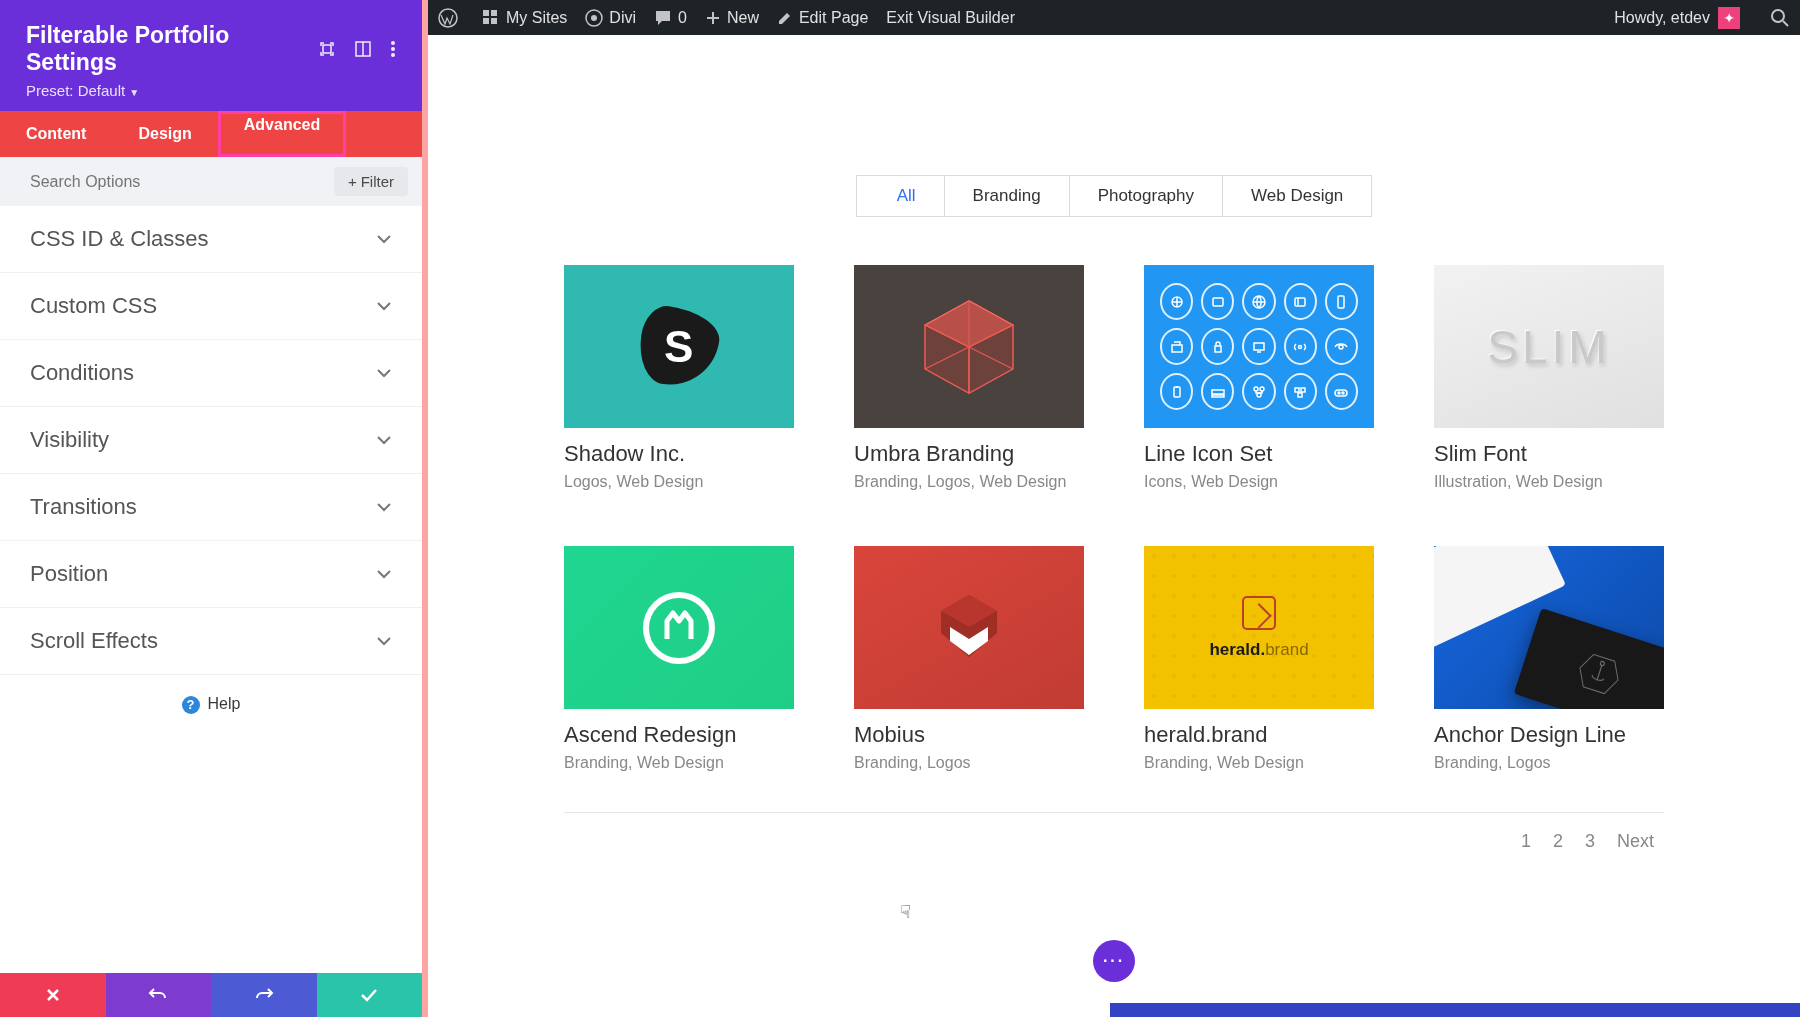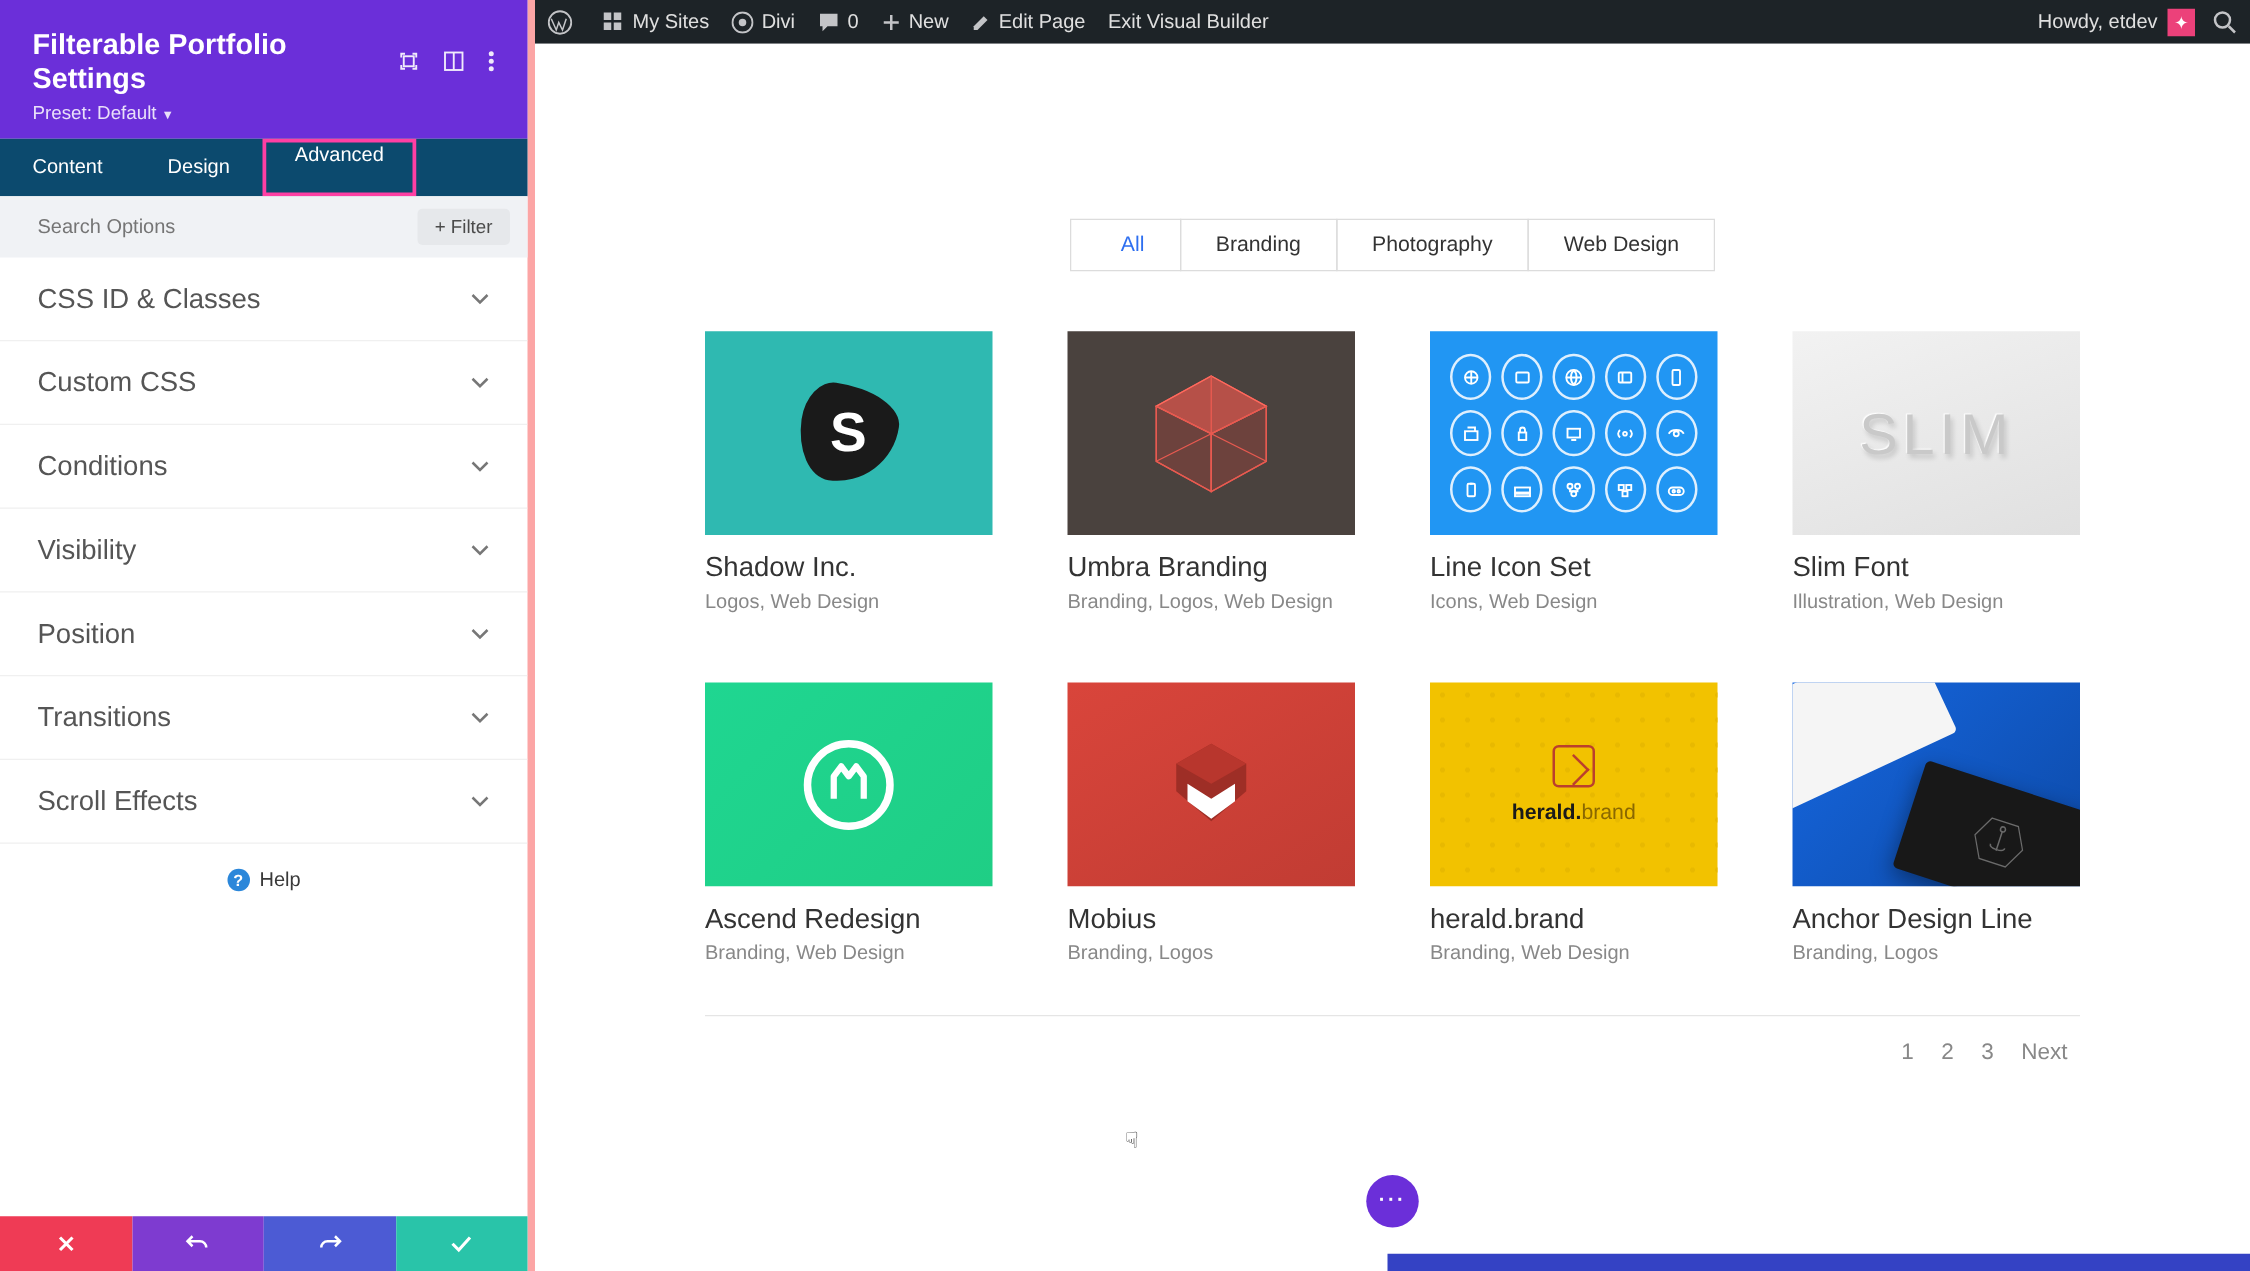--- a/index.html
+++ b/index.html
@@ -15,21 +15,21 @@
 
   
   .panel { position: absolute; left: 0; top: 0; width: 428px; height: 100%; background: #fff; border-right: 6px solid #fca5a5; display:flex; flex-direction:column;}
   .panel-header { background: #6b2fd9; color: #fff; padding: 22px 26px 12px; }
   .panel-title-row { display:flex; align-items:center;}
   .panel-title { font-size: 23px; font-weight: 600; flex:1;}
   .panel-icons { display:flex; gap:18px; }
   .panel-icons .pi { opacity:.9; cursor:pointer;}
   .preset { font-size: 15px; opacity: .85; margin-top: 6px; cursor:pointer;}
   .preset .car { font-size:10px; margin-left:4px;}
-  .tabs { background: #0c4a6e; display:flex; }
+  .tabs { background: #ef4444; display:flex;font-weight:bold; }
   .tab { flex: 0 0 auto; padding: 14px 26px; color:#fff; font-size:16px; cursor:pointer;}
   .tab.adv { border: 3px solid #ff3fa4; padding: 2px 23px;}
   .search-row { display:flex; align-items:center; background:#f0f2f5; padding: 10px 14px 10px 30px; }
   .search-row input { border:none; background:transparent; font-size:16px; color:#6d7175; flex:1; outline:none;}
   .filter-btn { background:#e6e8eb; border:none; border-radius:4px; padding:6px 14px; font-size:15px; color:#4a4a4a; cursor:pointer; display:flex; align-items:center; gap:4px;}
   .sections { flex:1; overflow:auto;}
   .section { border-bottom:1px solid #f0f0f0; padding: 20px 30px; display:flex; align-items:center; justify-content:space-between; cursor:pointer;}
   .section-title { font-size: 22px; color:#555;}
   .chev { color:#888;}
   .help-row { text-align:center; padding: 20px 0; color:#3a3a3a; font-size:16px;}
@@ -142,21 +142,21 @@
         <svg width="16" height="16" viewBox="0 0 16 16" fill="#c3c4c7">
           <path d="M2 11l8-8 3 3-8 8H2z"></path>
         </svg>
       </span>
       <span>Edit Page</span>
     </div>
   <div class="wp-item">
       <span>Exit Visual Builder</span>
     </div>
   <div class="wp-right">
-    <div class="wp-item" style="margin-right:0">
+    <div class="wp-item" style="margin-right:16px">
         <span>Howdy, etdev</span>
         <span class="avatar">✦</span>
       </div>
     <div class="wp-search">
         <svg width="20" height="20" viewBox="0 0 20 20" fill="none" stroke="#c3c4c7" stroke-width="2">
           <circle cx="8" cy="8" r="6"></circle>
           <path d="M13 13l5 5"></path>
         </svg>
       </div>
   </div>
@@ -229,29 +229,29 @@
       </div>
     <div class="section">
         <span class="section-title">Visibility</span>
         <span class="chev">
           <svg width="16" height="10" viewBox="0 0 16 10" fill="none" stroke="#777" stroke-width="2">
             <path d="M2 2l6 6 6-6"></path>
           </svg>
         </span>
       </div>
     <div class="section">
+        <span class="section-title">Transitions</span>
+        <span class="chev">
+          <svg width="16" height="10" viewBox="0 0 16 10" fill="none" stroke="#777" stroke-width="2">
+            <path d="M2 2l6 6 6-6"></path>
+          </svg>
+        </span>
+      </div>
+    <div class="section">
         <span class="section-title">Position</span>
-        <span class="chev">
-          <svg width="16" height="10" viewBox="0 0 16 10" fill="none" stroke="#777" stroke-width="2">
-            <path d="M2 2l6 6 6-6"></path>
-          </svg>
-        </span>
-      </div>
-    <div class="section">
-        <span class="section-title">Transitions</span>
         <span class="chev">
           <svg width="16" height="10" viewBox="0 0 16 10" fill="none" stroke="#777" stroke-width="2">
             <path d="M2 2l6 6 6-6"></path>
           </svg>
         </span>
       </div>
     <div class="section">
         <span class="section-title">Scroll Effects</span>
         <span class="chev">
           <svg width="16" height="10" viewBox="0 0 16 10" fill="none" stroke="#777" stroke-width="2">

